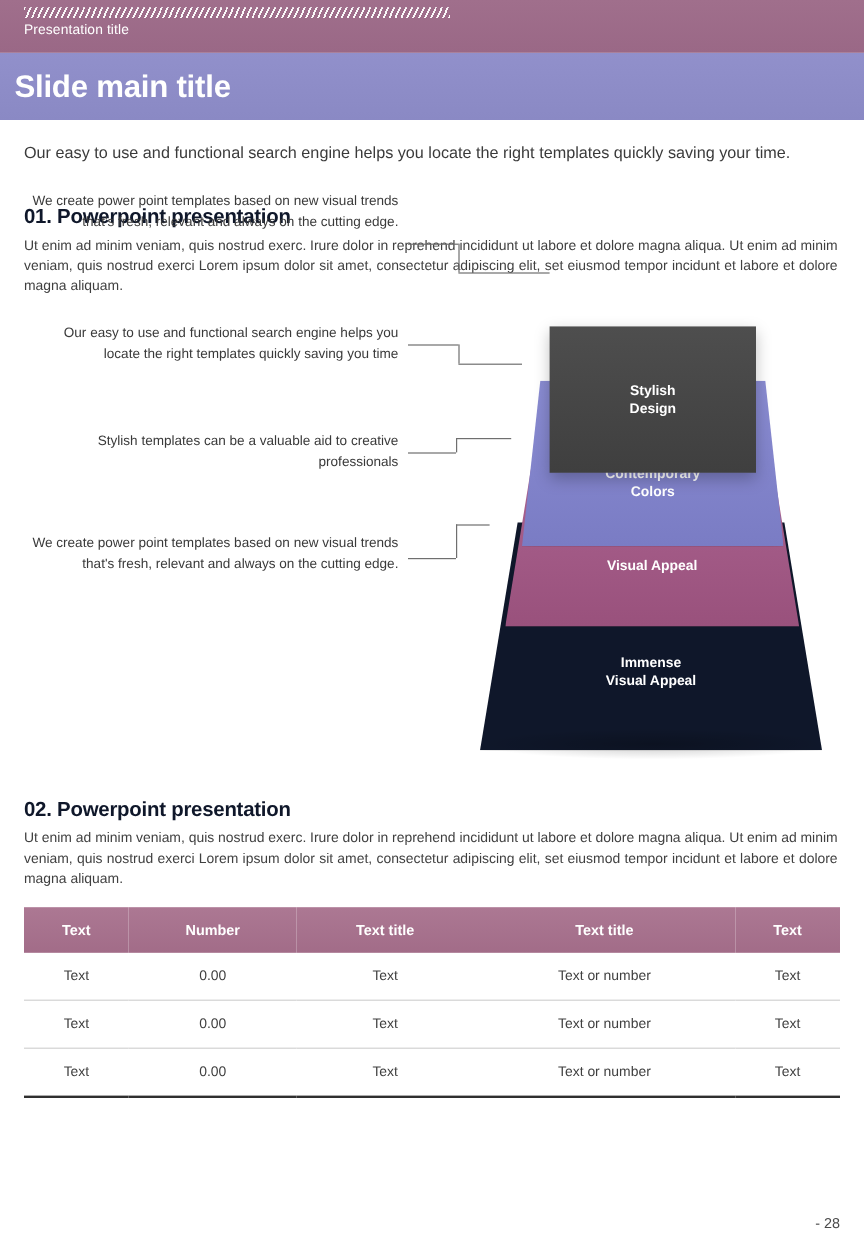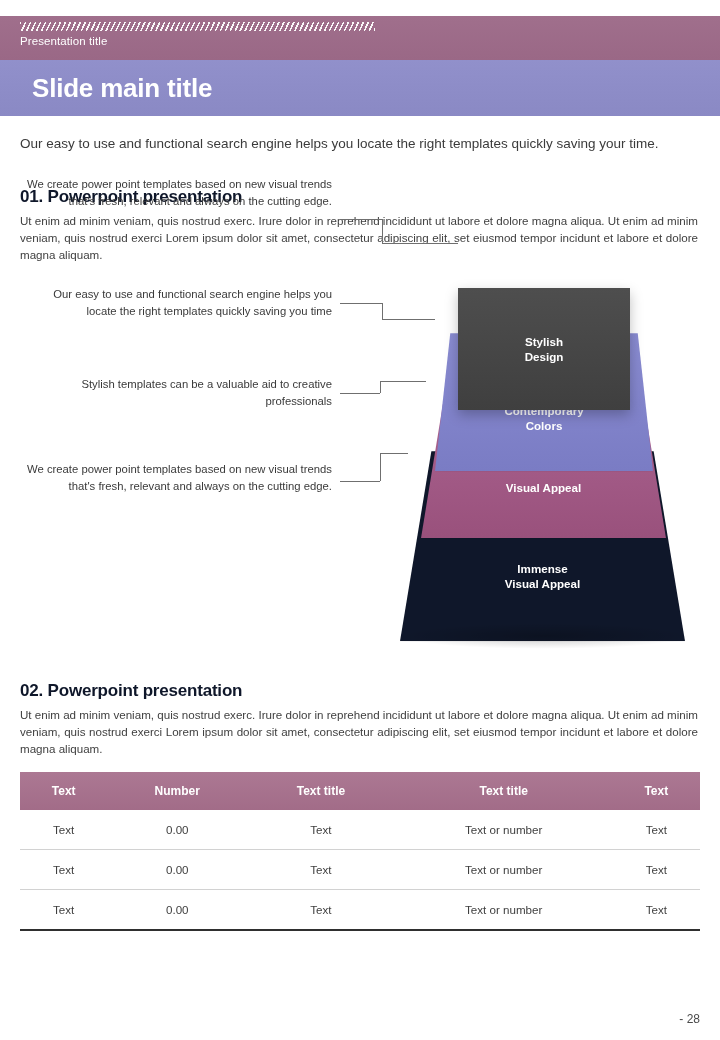--- a/index.html
+++ b/index.html
@@ -17,21 +17,20 @@
     background: #ffffff;
   }
 
   
   .topbar {
     position: relative;
     height: 44px;
     background: #9f6d8a;
     background: linear-gradient(to bottom, #a06f8c 0%, #9a6886 100%);
     color: #ffffff;
-    margin-top: 16px;
   }
   .topbar .hatch {
     position: absolute;
     left: 20px; top: 6px;
     width: 355px; height: 9px;
     background-image: repeating-linear-gradient(
       115deg,
       #ffffff 0px, #ffffff 1.5px,
       rgba(255,255,255,0) 1.5px, rgba(255,255,255,0) 4.5px
     );
@@ -45,21 +44,21 @@
     color: #ffffff;
   }
 
   
   .titleband {
     height: 56px;
     background: #8d8cc8;
     background: linear-gradient(to bottom, #9190cb 0%, #8a89c4 100%);
     display: flex;
     align-items: center;
-    padding-left: 32px;
+    padding-left: 12px;
   }
   .titleband h1 {
     margin: 0;
     font-size: 26px;
     font-weight: bold;
     color: #ffffff;
     letter-spacing: -0.2px;
   }
 
   

